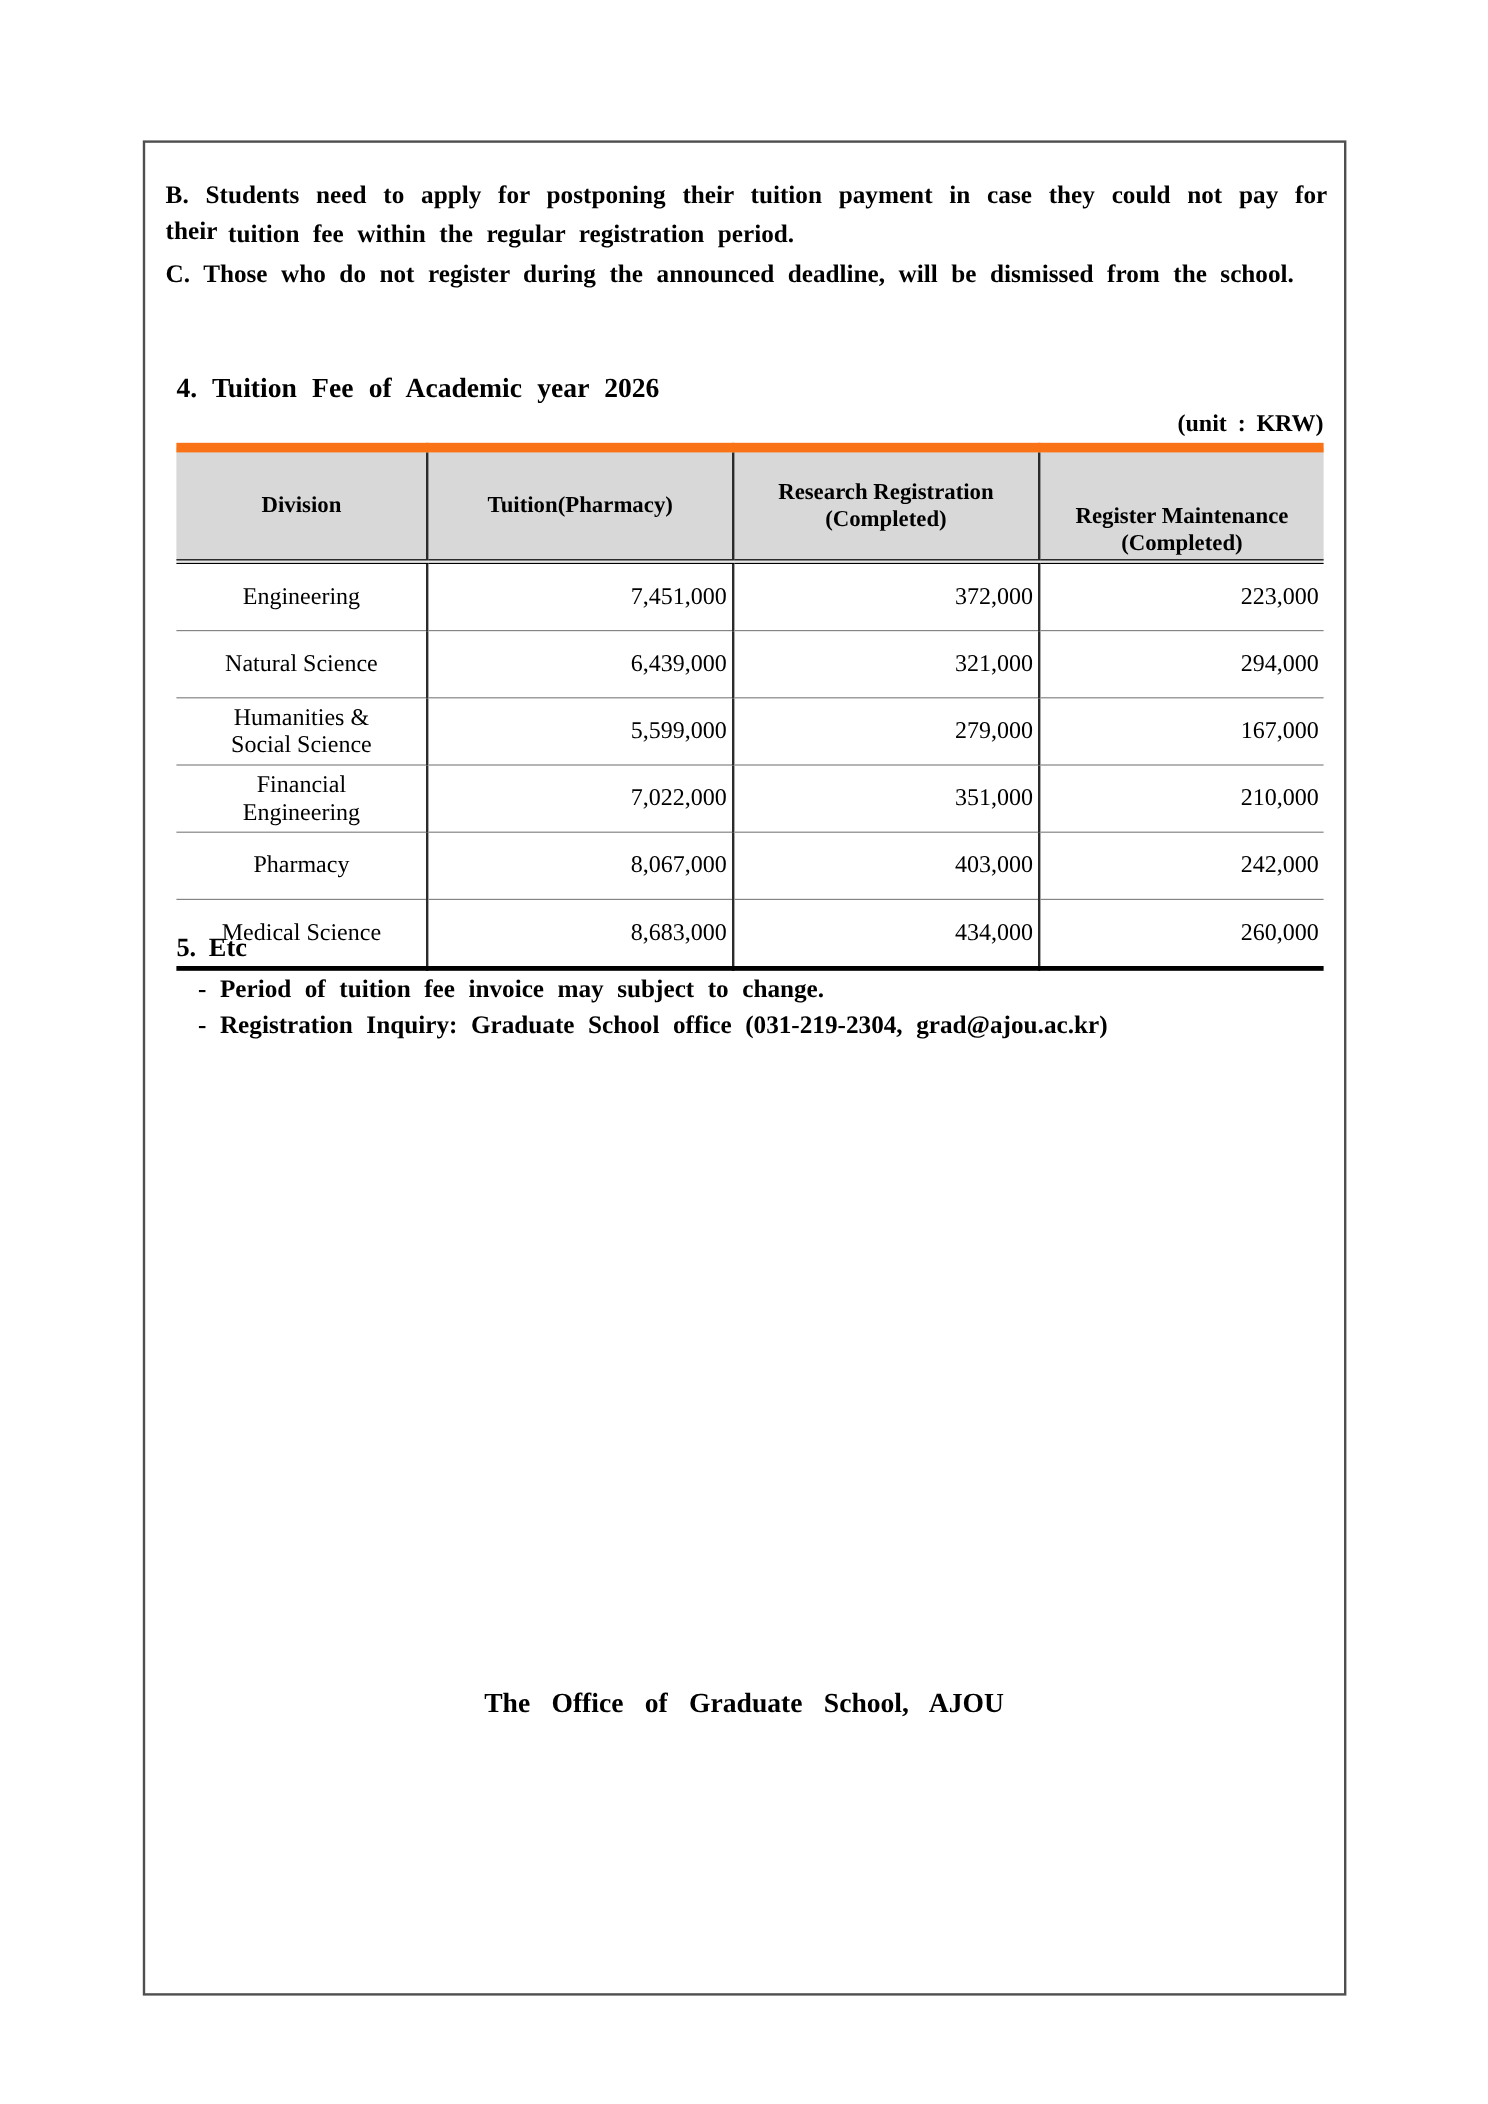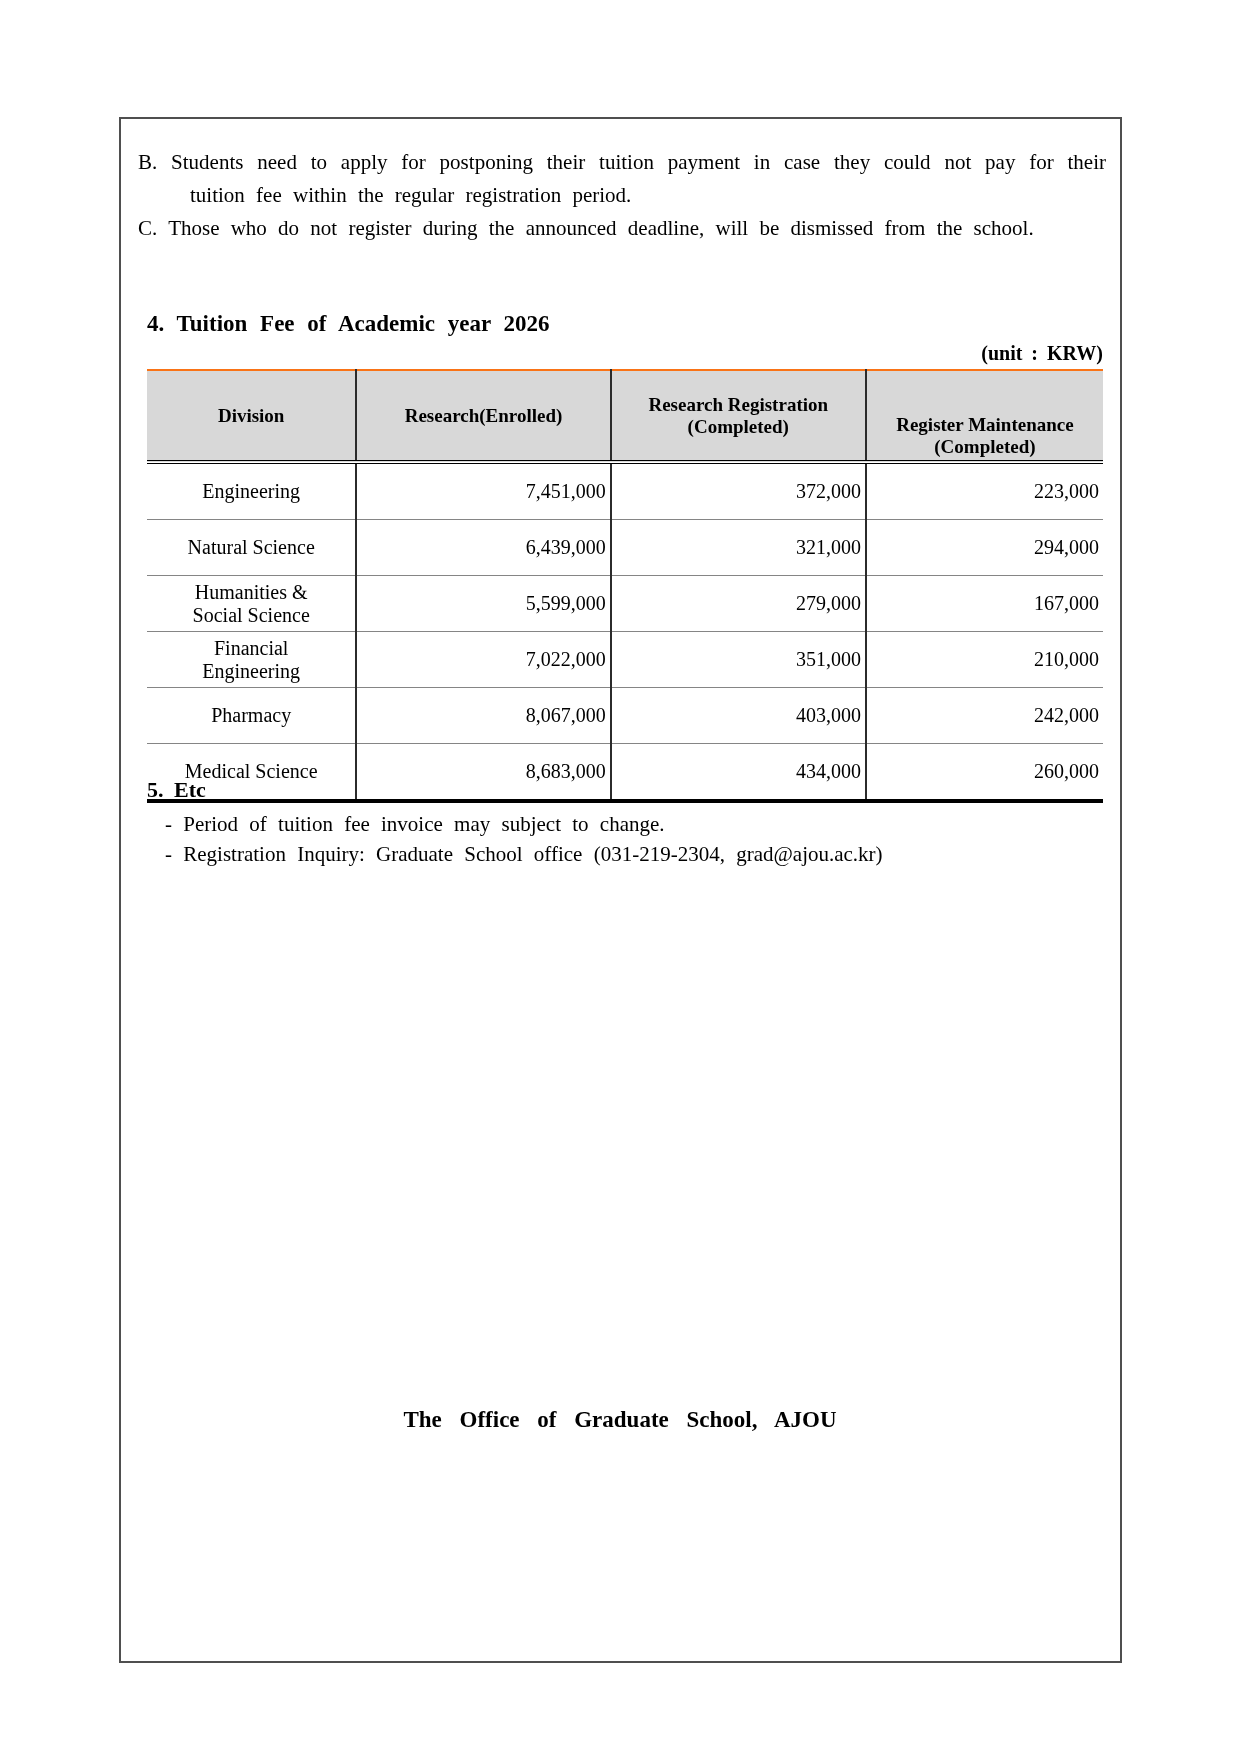--- a/index.html
+++ b/index.html
@@ -12,21 +12,21 @@
     font-family: "Liberation Serif", "DejaVu Serif", serif;
     overflow: hidden;
   }
   .border-box {
     position: absolute;
     left: 119px; top: 117px;
     width: 999px; height: 1542px;
     border: 2px solid #4f4f4f;
     background: #ffffff;
   }
-  .abs { position: absolute; }
+  .abs { position: absolute; font-weight: bold; }
   .para { font-size: 21px; line-height: 30px; word-spacing: 6px; }
   #para-b-line1 {
     left: 138px; top: 147px; width: 968px;
     text-align: justify; text-align-last: justify;
   }
   #para-b-line2 { left: 190px; top: 180px; }
   #para-c       { left: 138px; top: 213px; }
 
   #section4-heading {
     left: 147px; top: 311px;
@@ -34,21 +34,21 @@
   }
   #unit-label {
     left: 147px; top: 342px; width: 956px;
     text-align: right; font-size: 20px; font-weight: bold; word-spacing: 4px;
   }
 
   table#tuition-table {
     position: absolute; left: 147px; top: 369px;
     width: 956px;
     border-collapse: collapse; table-layout: fixed;
-    border-top: 2px solid #f97316;
+    border-top: 8px solid #f97316;
     border-bottom: 4px solid #000000;
   }
   #tuition-table th {
     background: #d8d8d8;
     border-bottom: 4px double #000000;
     font-size: 19px; font-weight: bold;
     height: 52px; line-height: 22px;
     text-align: center; vertical-align: middle;
     padding: 2px 4px;
   }
@@ -97,21 +97,21 @@
       <col style="width:26.6%">
       <col style="width:26.7%">
       <col style="width:24.8%">
     </colgroup>
     <thead>
       <tr>
           <th>
             <span style="display: block;">Division</span>
           </th>
           <th>
-            <span style="display: block;">Research(Enrolled)</span>
+            <span style="display: block;">Tuition(Pharmacy)</span>
           </th>
           <th>
             <span style="display: block;">Research Registration</span>
             <span style="display: block;">(Completed)</span>
           </th>
           <th>
             <span style="display: block; margin-top: 41px;">Register Maintenance</span>
             <span style="display: block;">(Completed)</span>
           </th>
         </tr>

